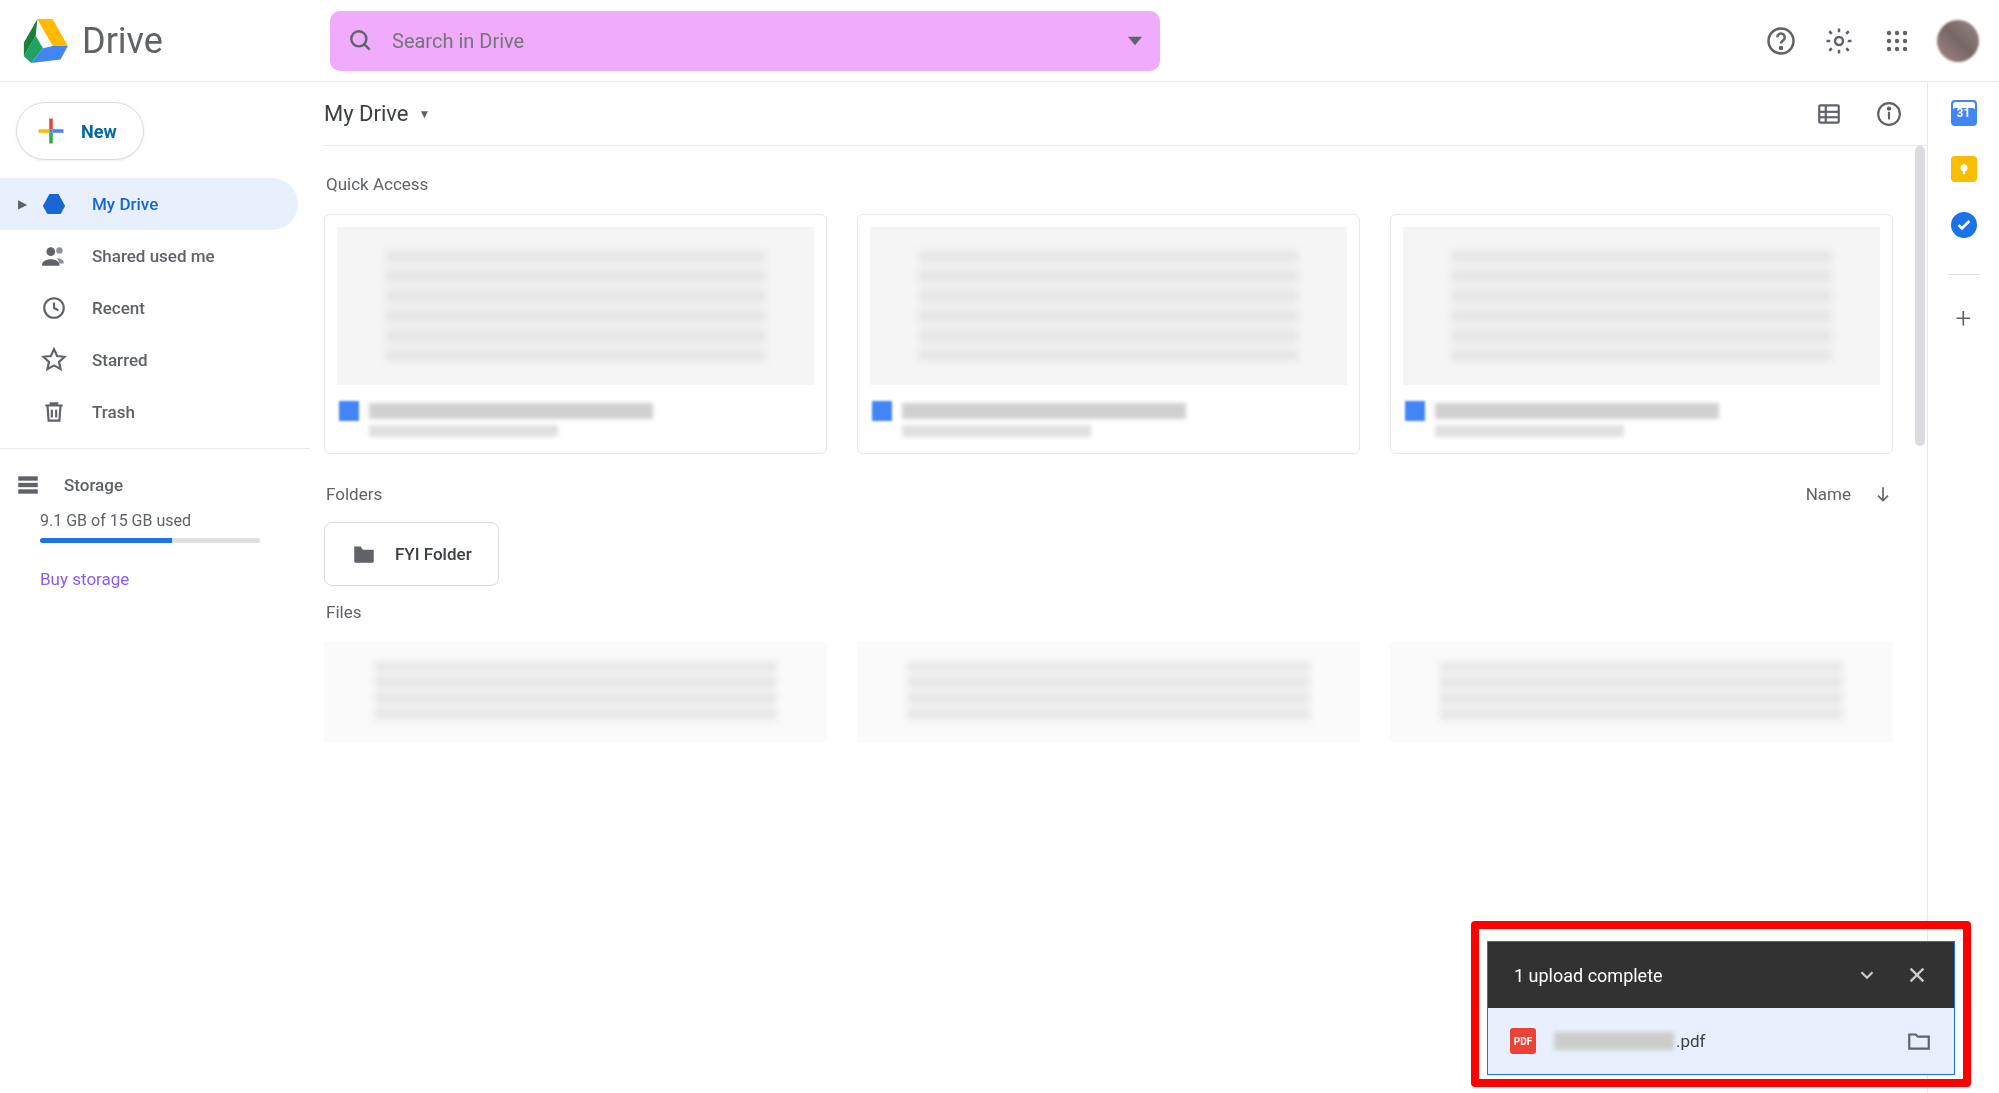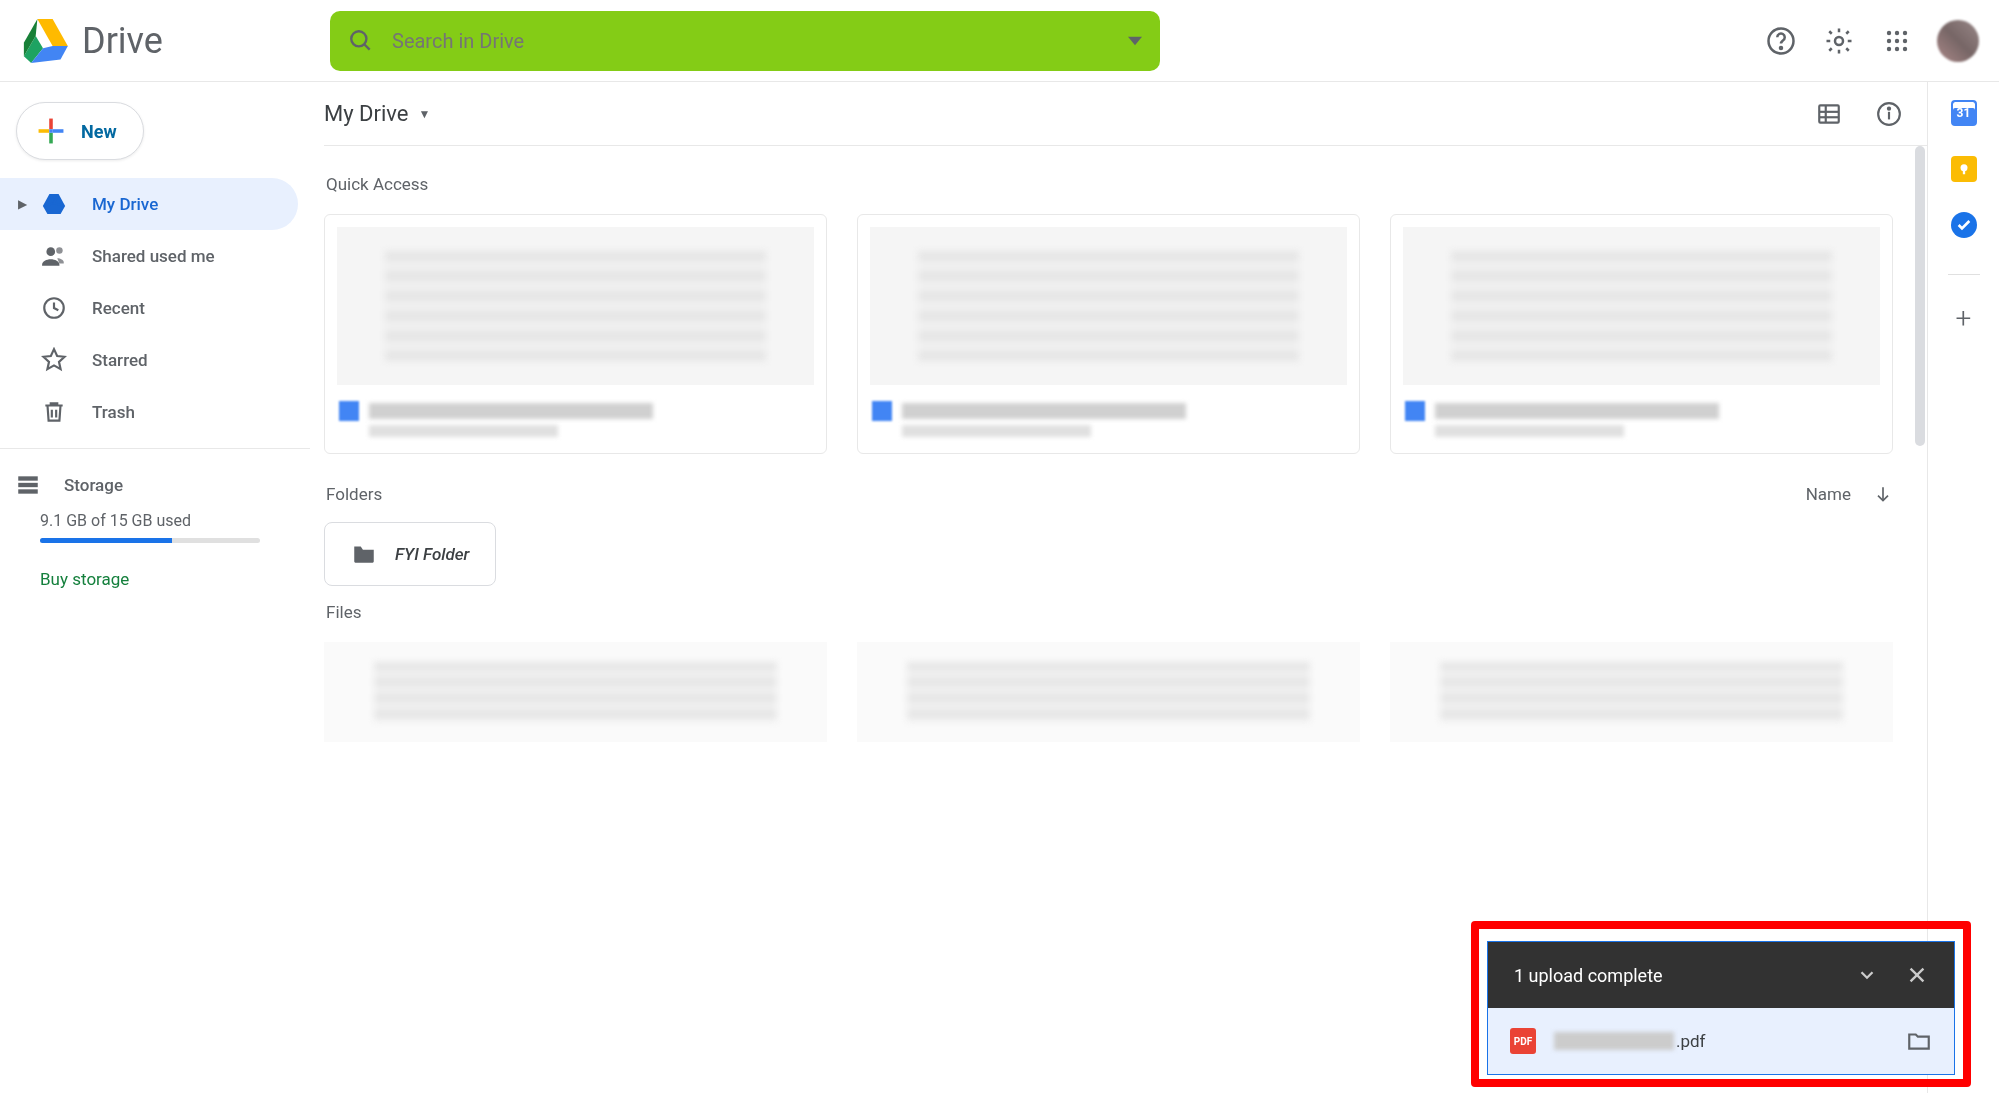--- a/index.html
+++ b/index.html
@@ -4,21 +4,21 @@
 <style>
   * { box-sizing: border-box; margin: 0; padding: 0; font-family: 'Google Sans', Roboto, Arial, sans-serif; }
   body { background: #fff; color: #202124; overflow: hidden; }
   .app { display: flex; flex-direction: column; height: 100vh; width: 100vw; }
 
   
   .header { display: flex; align-items: center; height: 82px; padding: 0 20px 0 20px; border-bottom: 1px solid #e8e8e8; }
   .logo-area { display: flex; align-items: center; min-width: 310px; }
   .drive-logo { width: 50px; height: 44px; margin-right: 12px; }
   .drive-title { font-size: 36px; color: #5f6368; }
-  .search-bar { flex: 1; max-width: 830px; display: flex; align-items: center; background: #84cc16; border-radius: 10px; height: 60px; padding: 0 18px; }
+  .search-bar { flex: 1; max-width: 830px; display: flex; align-items: center; background: #f0abfc; border-radius: 10px; height: 60px; padding: 0 18px; }
   .search-icon { color: #5f6368; margin-right: 18px; }
   .search-input { flex: 1; border: none; background: transparent; font-size: 20px; color: #5f6368; outline: none; }
   .search-dropdown { color: #5f6368; }
   .header-actions { display: flex; align-items: center; margin-left: auto; gap: 22px; padding-left: 40px; }
   .icon-btn { width: 36px; height: 36px; display: flex; align-items: center; justify-content: center; color: #5f6368; cursor: pointer; border-radius: 50%; }
   .avatar { width: 42px; height: 42px; border-radius: 50%; background: linear-gradient(45deg,#a88,#766,#988); filter: blur(1px); }
 
   
   .body { display: flex; flex: 1; min-height: 0; }
 
@@ -36,21 +36,21 @@
   .nav-label { font-size: 17px; color: #5f6368; font-weight: 500; }
   .nav-item.active .nav-label { color: #1967d2; }
   .nav-item.no-caret { padding-left: 40px; }
   .divider { height: 1px; background: #e8e8e8; margin: 10px 0; }
   .storage-block { padding: 0 0 0 40px; }
   .storage-label-row { display:flex; align-items:center; height:52px; }
   .storage-label-row .nav-icon { margin-left:-26px; margin-right: 22px; }
   .storage-text { font-size: 16px; color: #5f6368; margin-bottom:8px; }
   .storage-bar { width: 220px; height: 5px; background: #e0e0e0; border-radius: 3px; overflow: hidden; margin-bottom: 26px; }
   .storage-fill { height: 100%; background: #1a73e8; width: 60%; }
-  .buy-link { font-size: 17px; color: #15803d; cursor: pointer; }
+  .buy-link { font-size: 17px; color: #8b5cf6; cursor: pointer; }
 
   
   .main { flex: 1; display: flex; min-width: 0; }
   .content { flex: 1; display: flex; flex-direction: column; padding: 0 0 0 14px; min-width:0; }
   .breadcrumb-row { display: flex; align-items: center; height: 64px; padding: 0 20px 0 0; border-bottom: 1px solid #e8e8e8; }
   .breadcrumb { display: flex; align-items: center; font-size: 22px; color: #3c4043; cursor: pointer; }
   .breadcrumb .tri { margin-left: 10px; color: #5f6368; font-size: 12px; }
   .toolbar-right { margin-left: auto; display: flex; gap: 24px; color: #5f6368; }
   .section { padding: 20px 20px 0 0; }
   .section-title { font-size: 17px; color: #5f6368; margin: 8px 0 20px 2px; }
@@ -60,21 +60,21 @@
   .qa-preview { flex: 1; background: #f5f5f5; margin: 12px 12px 0 12px; display:flex; align-items:center; justify-content:center; }
   .blur-block { width: 80%; height: 70%; background: repeating-linear-gradient(#e6e6e6,#e6e6e6 10px,#f0f0f0 10px,#f0f0f0 20px); filter: blur(3px); }
   .qa-footer { height: 68px; padding: 8px 14px; display:flex; flex-direction:column; justify-content:center; gap:4px;}
   .qa-name-row { display:flex; align-items:center; gap:10px; }
   .qa-chip { width:20px; height:20px; background:#4285f4; filter: blur(1px); }
   .qa-name-blur { flex:0 0 60%; height:16px; background:#d0d0d0; filter:blur(2px); }
   .qa-sub-blur { width:40%; height:12px; background:#e0e0e0; filter:blur(2px); margin-left:30px; }
 
   .folder-row-head { display:flex; align-items:center; margin: 30px 0 18px 2px; gap: 8px; }
   .sort-label { margin-left:auto; font-size:17px; color:#5f6368; margin-right: 14px; }
-  .folder-card { display:inline-flex; align-items:center; border:1px solid #dadce0; border-radius:8px; height:64px; padding:0 26px; cursor:pointer; gap:18px;font-style:italic; }
+  .folder-card { display:inline-flex; align-items:center; border:1px solid #dadce0; border-radius:8px; height:64px; padding:0 26px; cursor:pointer; gap:18px; }
   .folder-icon { color:#5f6368; }
   .folder-name { font-size:17px; color:#3c4043; font-weight:500; }
 
   .files-row { display:flex; gap:30px; margin-top:18px; }
   .file-card { flex:1; height:100px; background:#fafafa; display:flex; align-items:center; justify-content:center; }
   .file-blur { width:80%; height:60%; background:repeating-linear-gradient(#e6e6e6,#e6e6e6 8px,#f0f0f0 8px,#f0f0f0 16px); filter:blur(3px);}
 
   .scroll-track { width: 14px; background: transparent; position: relative; }
   .scroll-thumb { position:absolute; top:0; right:2px; width:10px; height:300px; background:#dadce0; border-radius:5px; }
 

